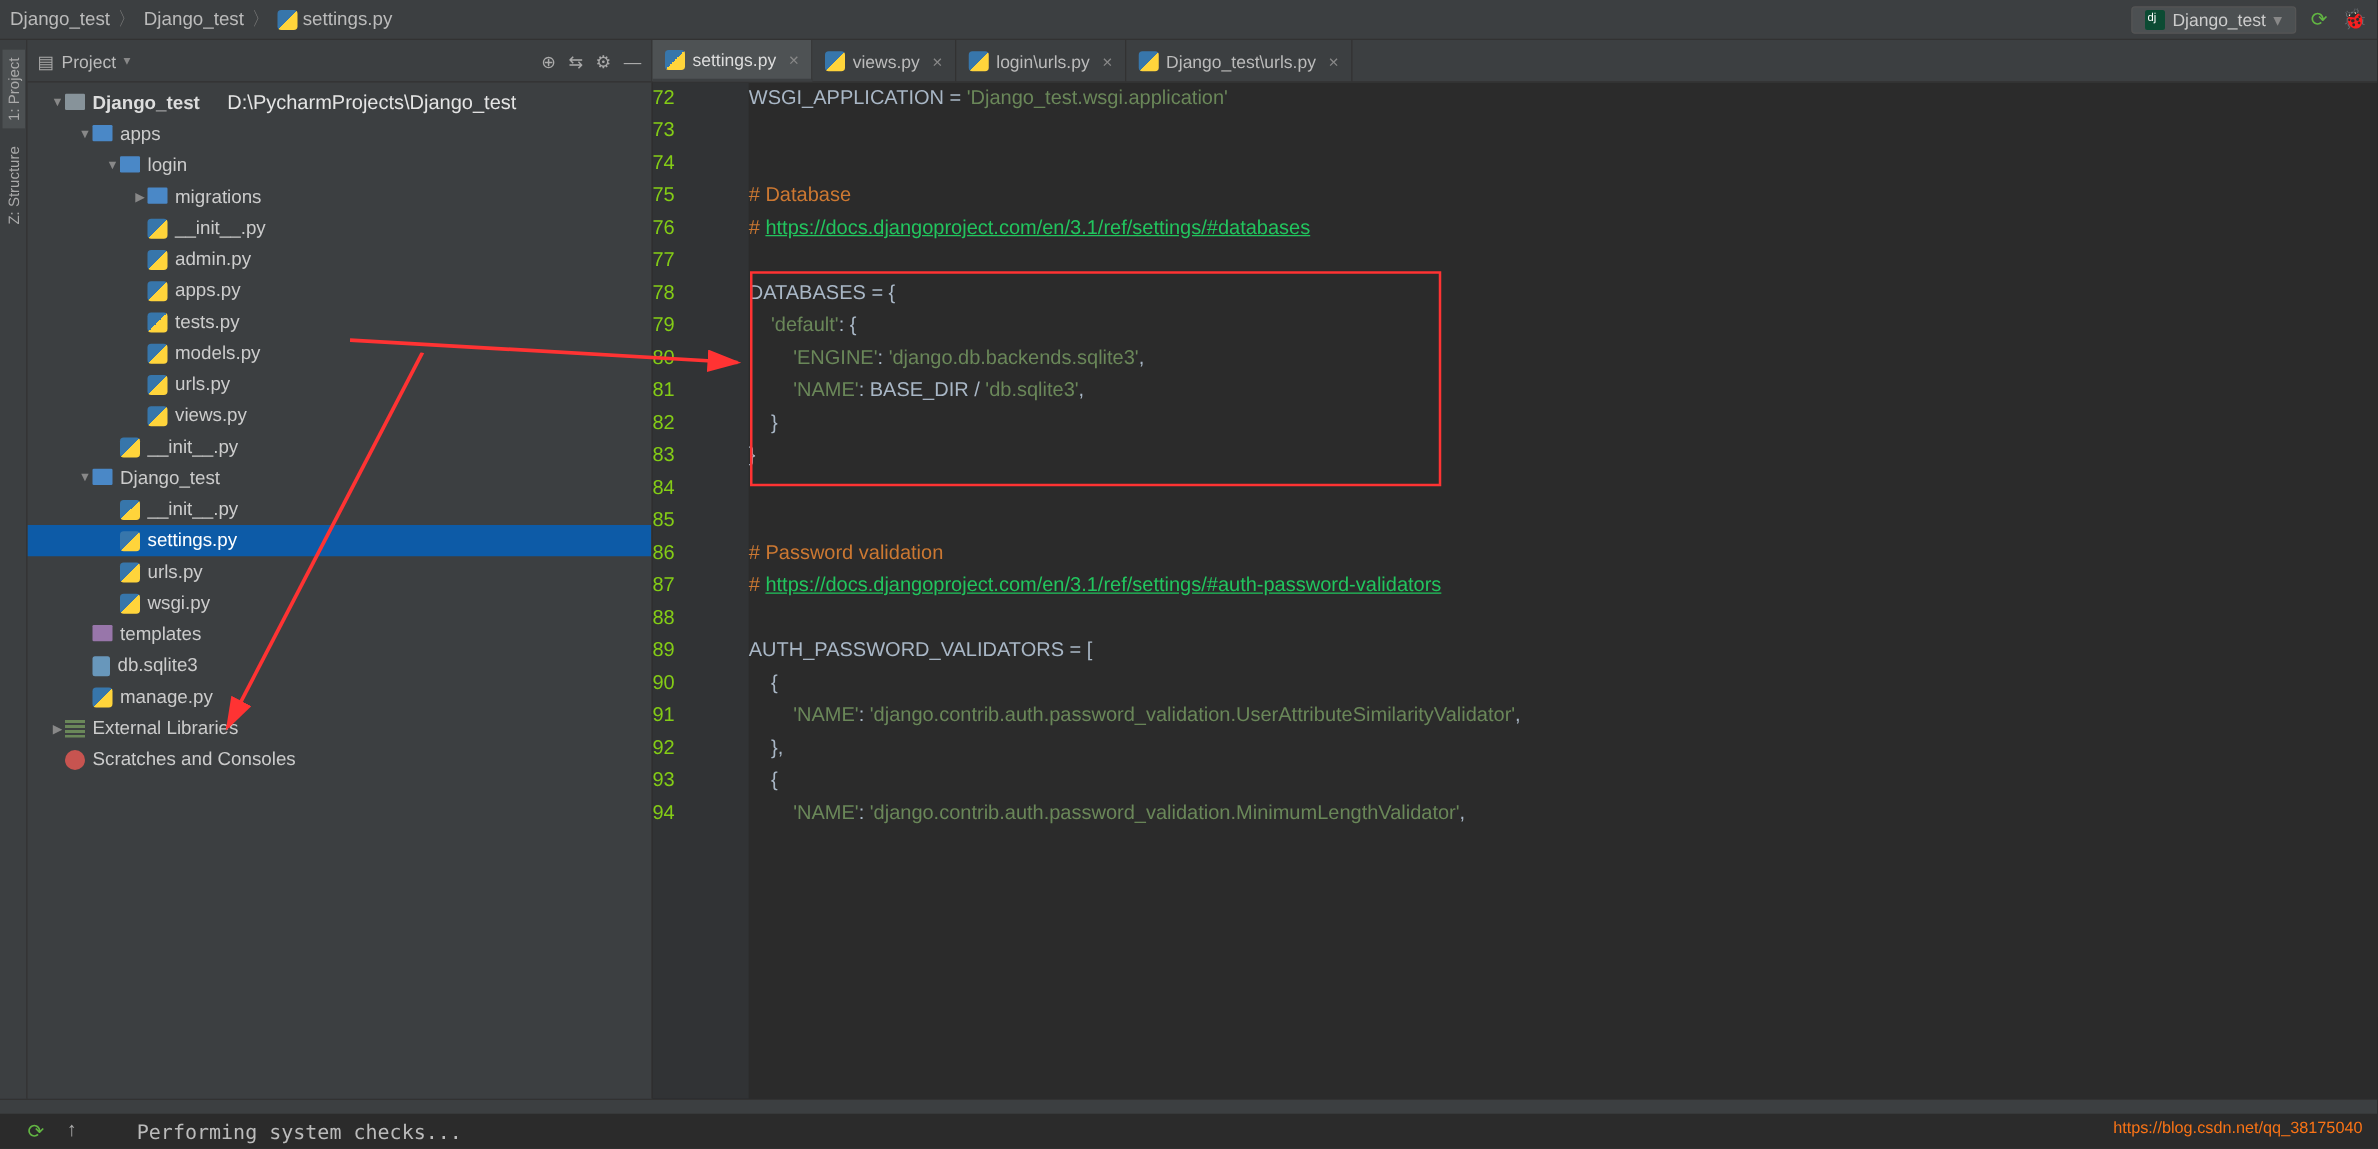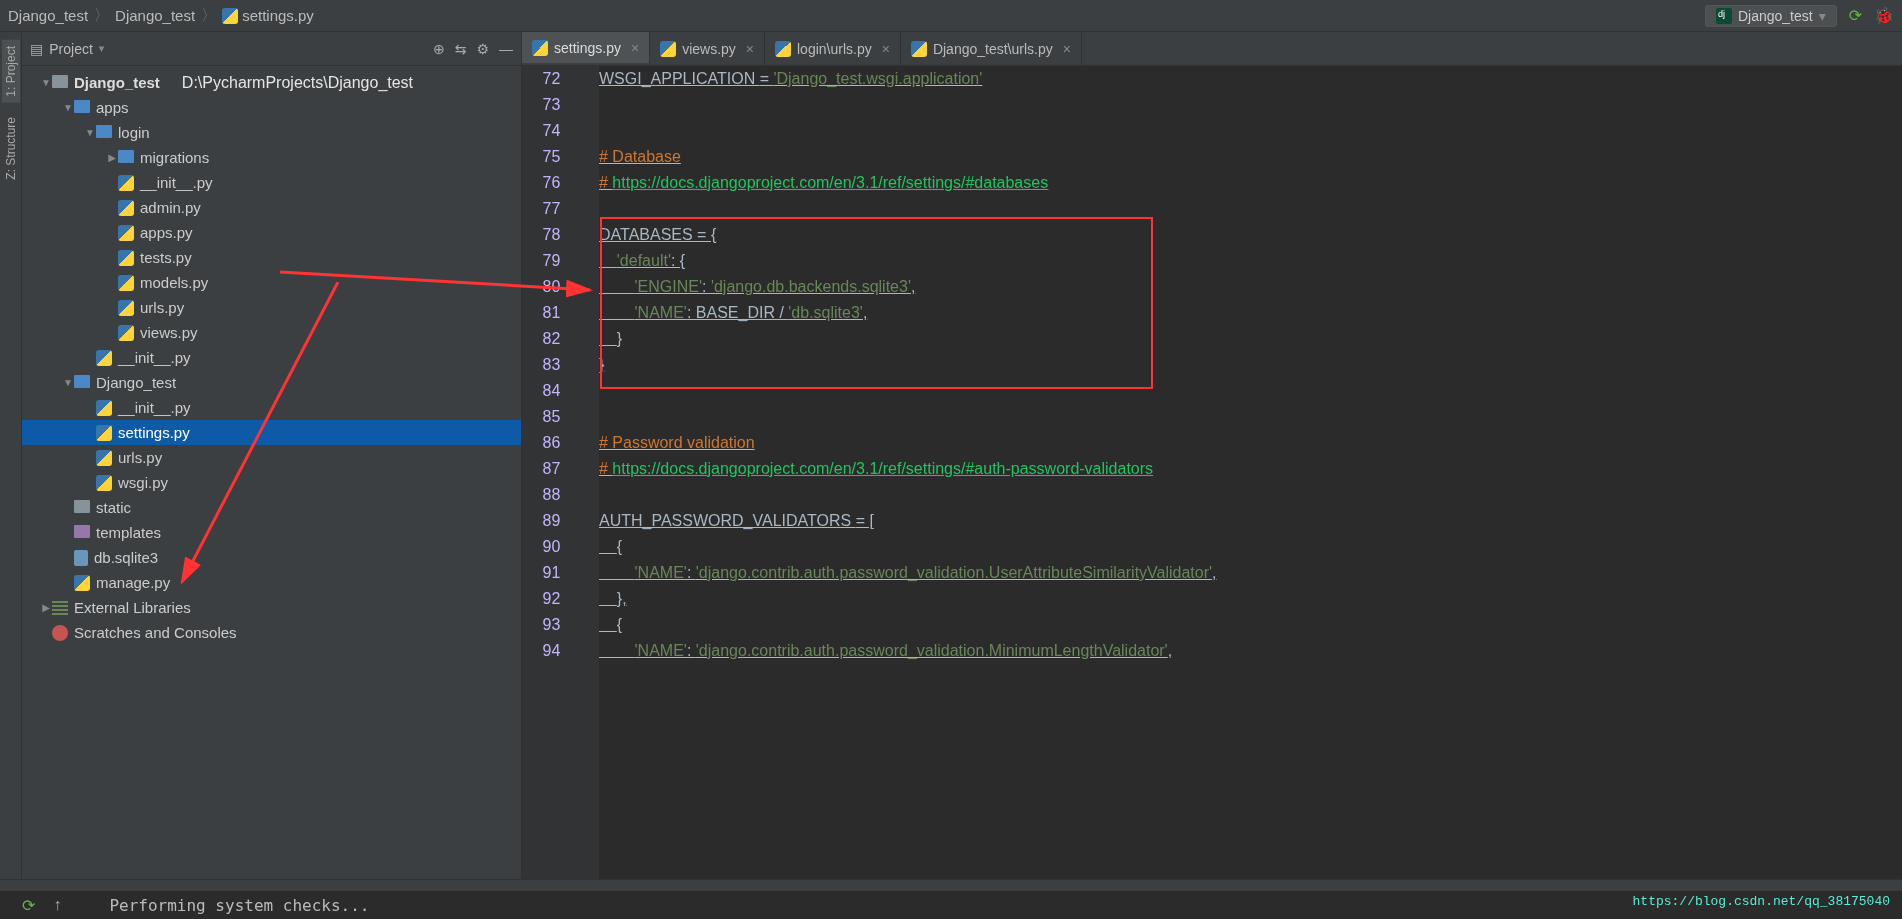--- a/index.html
+++ b/index.html
@@ -34,37 +34,37 @@
 .tree-row b { color:#ddd; font-weight:600; }
 .tree-path { color:#e5e5e5; margin-left:22px; font-size:16px; }
 
 .editor-area { flex:1; display:flex; flex-direction:column; position:relative; background:#2b2b2b; }
 .tabs { display:flex; height:34px; background:#3c3f41; border-bottom:1px solid #323232; }
 .tab { display:flex; align-items:center; gap:6px; padding:0 10px; font-size:14px; color:#bbb; border-right:1px solid #323232; cursor:pointer; }
 .tab.active { background:#4e5254; color:#ddd; border-bottom:2px solid #3c3f41; }
 .tab .close { color:#888; font-size:14px; margin-left:4px; }
 
 .editor { flex:1; display:flex; overflow:hidden; font-family:Consolas,"Courier New",monospace; font-size:16px; position:relative; }
-.gutter { width:77px; text-align:center; padding-right:18px; color:#c4b5fd; user-select:none; background:#313335; }
+.gutter { width:77px; text-align:left; padding-right:18px; color:#84cc16; user-select:none; background:#313335; }
 .gutter div { height:26px; line-height:26px; }
-.code { flex:1; line-height:26px; position:relative;text-decoration:underline; }
+.code { flex:1; line-height:26px; position:relative; }
 .code-line { height:26px; white-space:pre; }
 .kw { color:#a9b7c6; }
 .str { color:#6a8759; }
 .cm { color:#cc7832; }
 .link { color:#22c55e; text-decoration:underline; }
 .ident { color:#a9b7c6; }
 .highlight-box { position:absolute; border:2px solid #ff3333; pointer-events:none; }
 
 .bottom-panel { height:40px; background:#3c3f41; border-top:1px solid #323232; display:flex; align-items:center; padding:0 8px; font-size:14px; }
 .run-tab { display:flex; align-items:center; gap:6px; color:#ccc; margin-left:8px; }
 .run-tab .close { color:#888; margin-left:4px; }
 .console-line { margin-left:30px; font-family:Consolas,monospace; color:#bbb; }
 
-.watermark { position:absolute; right:12px; bottom:10px; font-size:13px; color:#5eead4;font-family:Liberation Mono, monospace; }
+.watermark { position:absolute; right:12px; bottom:10px; font-size:13px; color:#f97316; }
 
 
 .annotation { position:absolute; pointer-events:none; }
 
 svg { display:block; }
 
 
 .ind-0 { padding-left:18px; }
 .ind-1 { padding-left:40px; }
 .ind-2 { padding-left:62px; }
@@ -209,25 +209,20 @@
         </div>
       <div class="tree-row ind-2">
           <span class="tree-arrow"></span>
           <span class="py-icon tree-icon"></span>
           <span class="tree-label">urls.py</span>
         </div>
       <div class="tree-row ind-2">
           <span class="tree-arrow"></span>
           <span class="py-icon tree-icon"></span>
           <span class="tree-label">wsgi.py</span>
-        </div>
-      <div class="tree-row ind-1">
-          <span class="tree-arrow"></span>
-          <span class="folder-icon tree-icon"></span>
-          <span class="tree-label">static</span>
         </div>
       <div class="tree-row ind-1">
           <span class="tree-arrow"></span>
           <span class="folder-icon purple tree-icon"></span>
           <span class="tree-label">templates</span>
         </div>
       <div class="tree-row ind-1">
           <span class="tree-arrow"></span>
           <span class="db-icon tree-icon"></span>
           <span class="tree-label">db.sqlite3</span>

